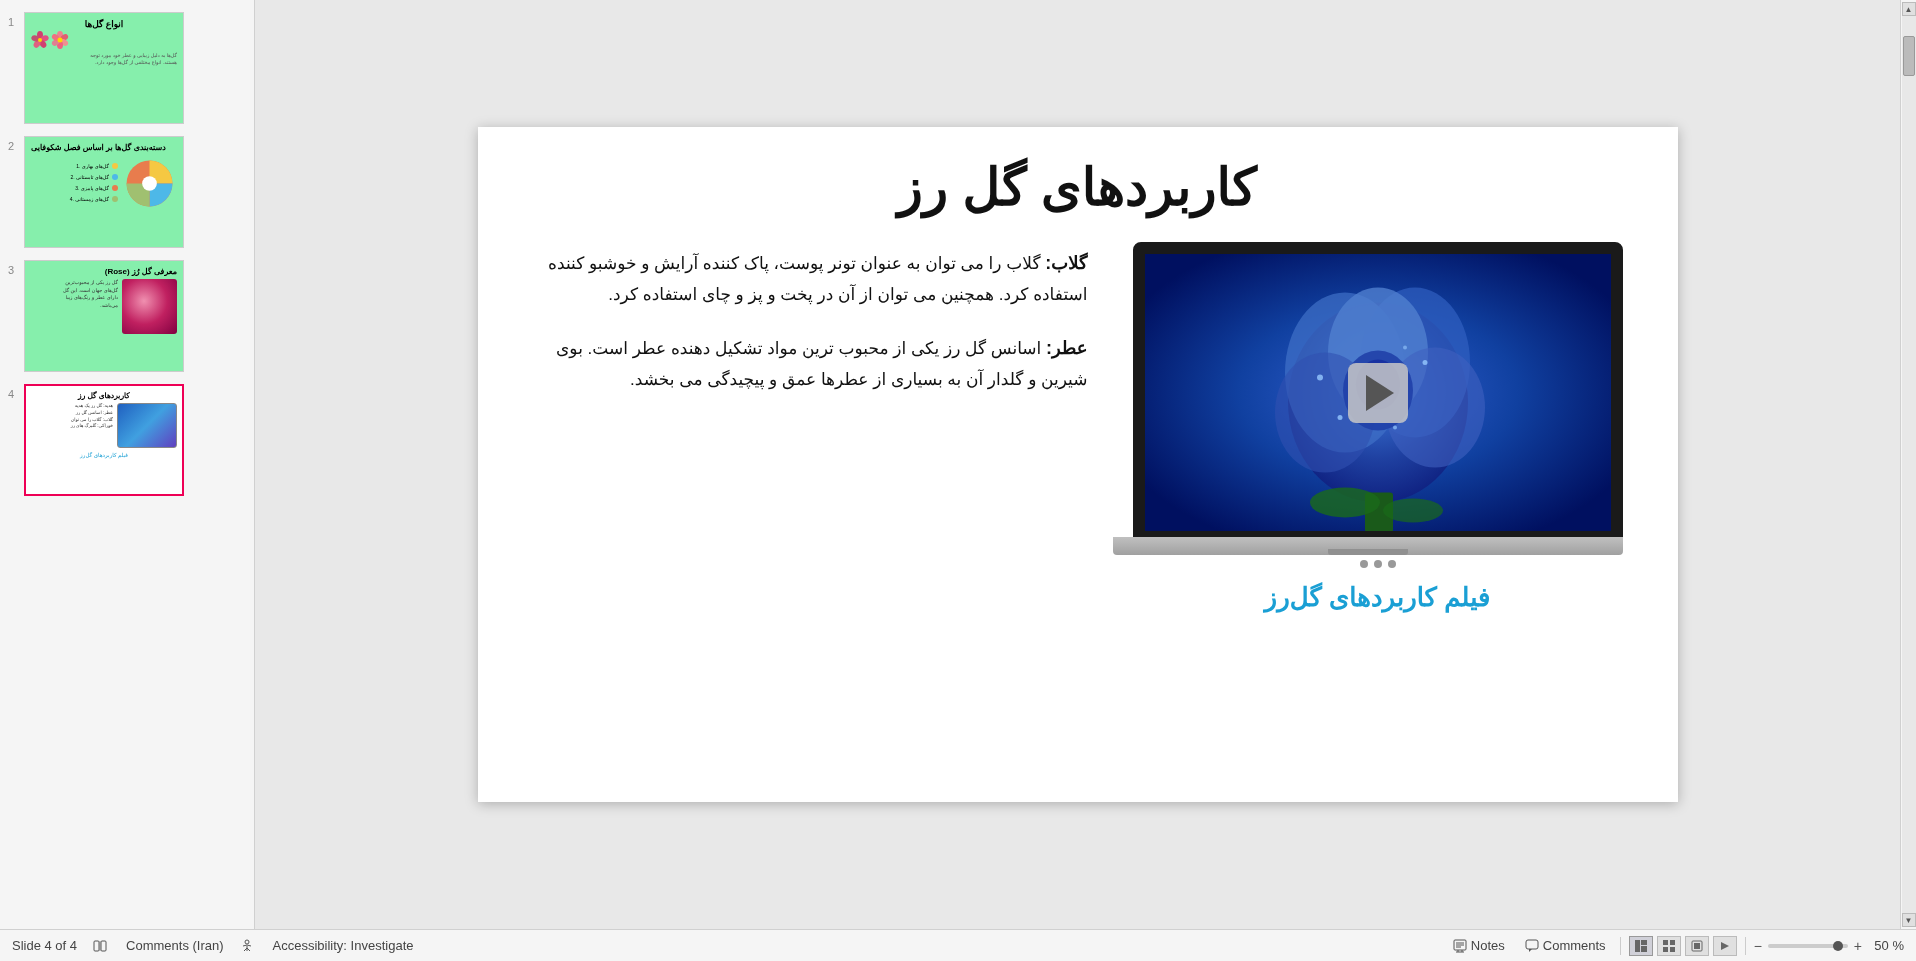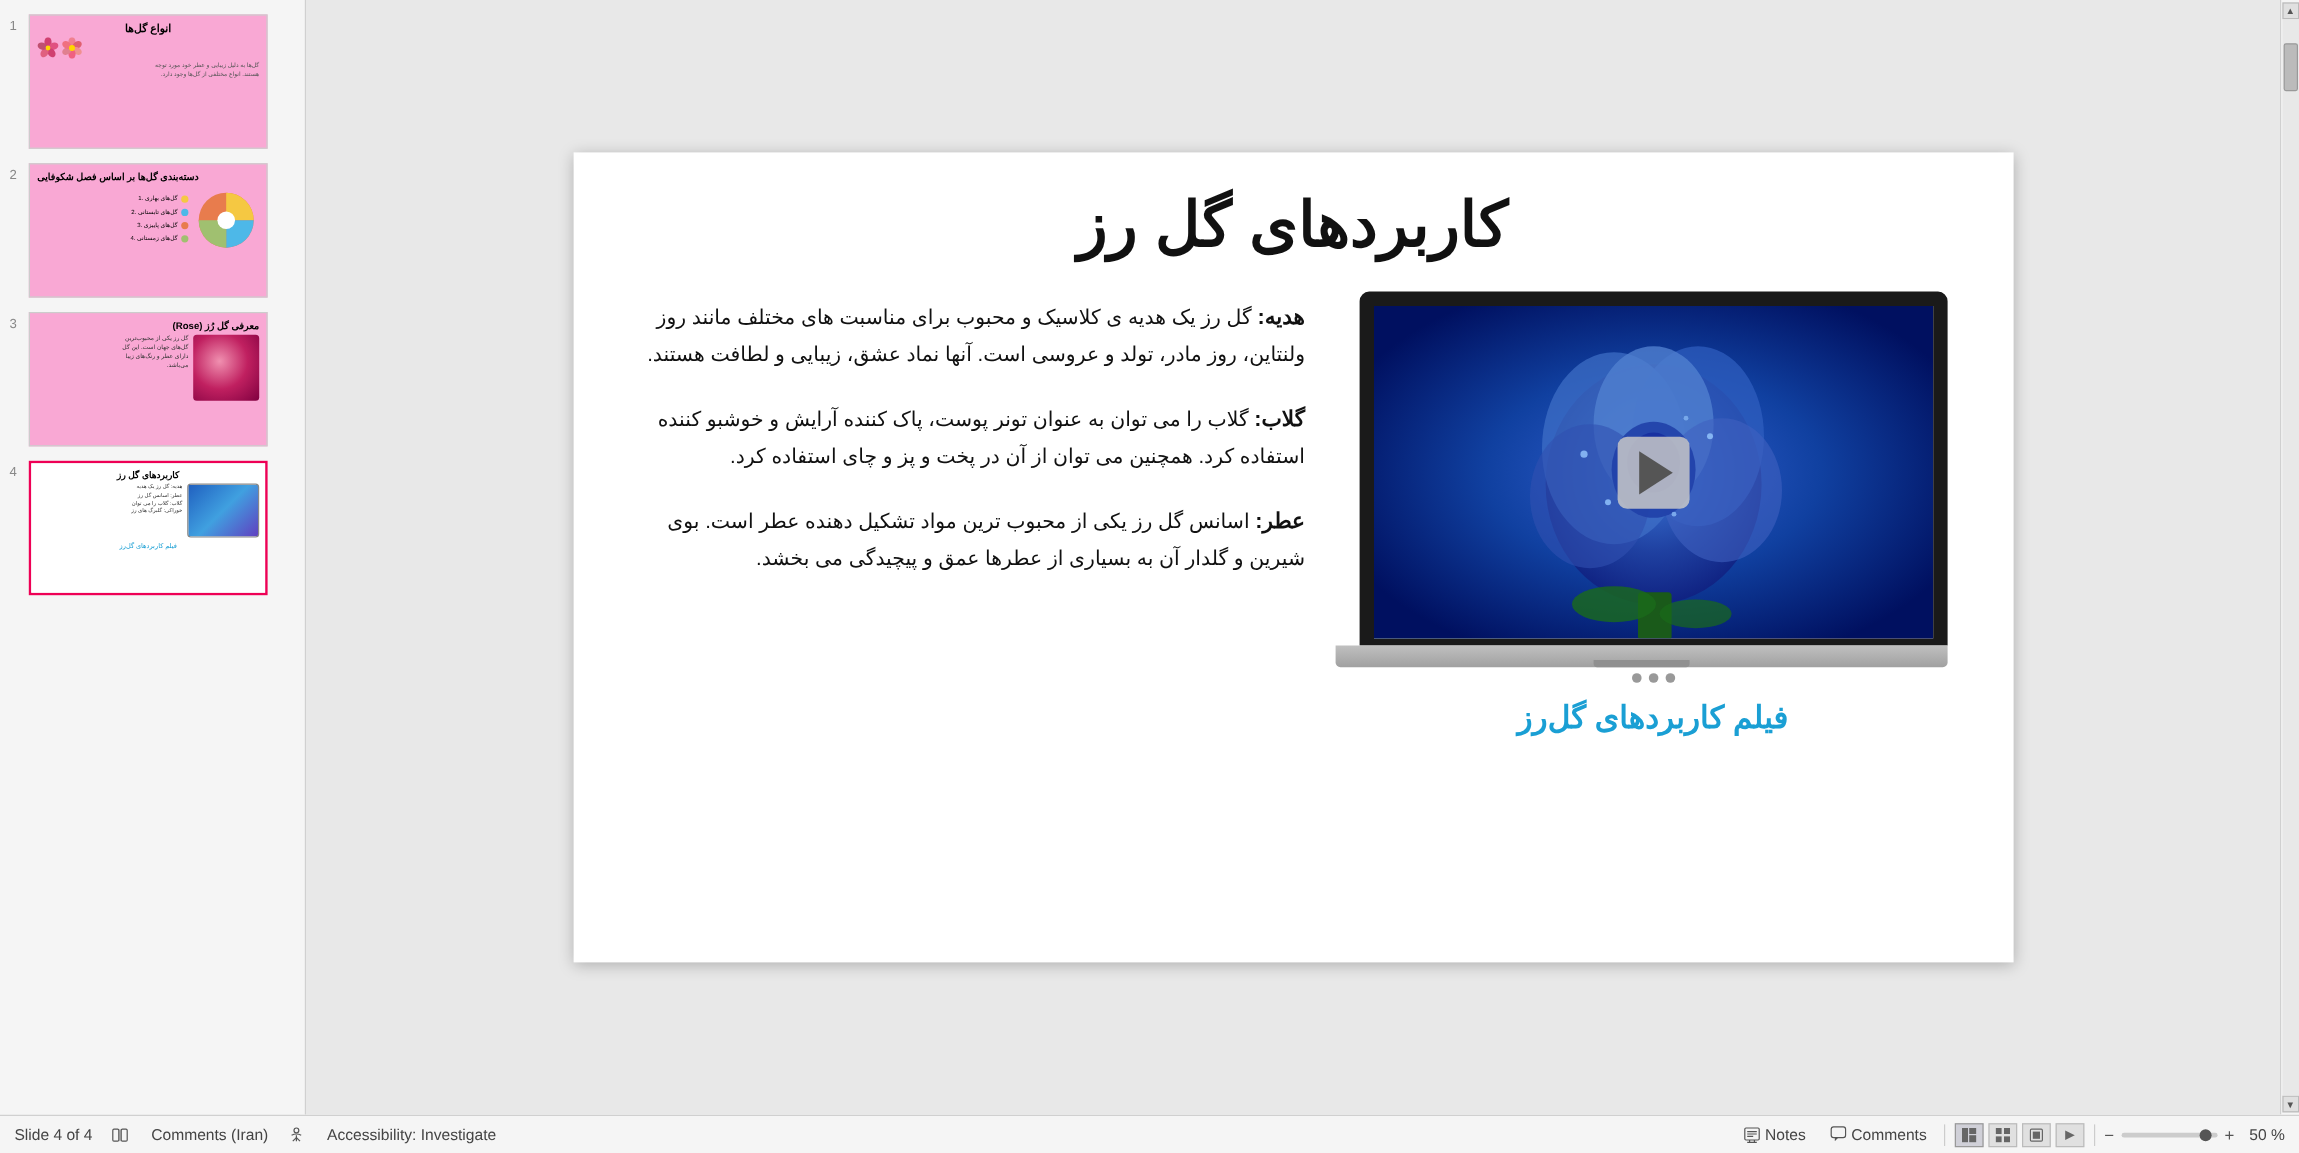--- a/index.html
+++ b/index.html
@@ -43,23 +43,23 @@
 
     .slide-number {
       font-size: 11px;
       color: #888;
       width: 16px;
       margin-top: 4px;
       flex-shrink: 0;
     }
 
     .thumb-box {
-      width: 199px;
+      width: 160px;
       height: 112px;
-      background: #f9a8d4;
+      background: #86efac;
       border: 1px solid #ccc;
       overflow: hidden;
       flex-shrink: 0;
       position: relative;
     }
 
     
     .thumb1-content {
       width: 100%;
       height: 100%;
@@ -474,21 +474,21 @@
     .notes-btn {
       display: flex;
       align-items: center;
       gap: 4px;
       cursor: pointer;
       padding: 2px 6px;
     }
 
     .comments-btn {
       display: flex;
-      align-items: flex-start;
+      align-items: flex-end;
       gap: 4px;
       cursor: pointer;
       padding: 2px 6px;
     }
 
     .separator-v {
       width: 1px;
       height: 18px;
       background: #ccc;
     }
@@ -684,24 +684,20 @@
                   <div class="dot"></div>
                   <div class="dot"></div>
                   <div class="dot"></div>
                 </div>
               </div>
               <div class="video-caption">فیلم کاربردهای گل‌رز</div>
             </div>
 
             <div class="slide-text-content">
               <div class="text-block">
-                <strong>هدیه:</strong>
-                <span> گل رز یک هدیه ی کلاسیک و محبوب برای مناسبت های مختلف مانند روز ولنتاین، روز مادر، تولد و عروسی است. آنها نماد عشق، زیبایی و لطافت هستند.</span>
-              </div>
-              <div class="text-block">
                 <strong>گلاب:</strong>
                 <span> گلاب را می توان به عنوان تونر پوست، پاک کننده آرایش و خوشبو کننده استفاده کرد. همچنین می توان از آن در پخت و پز و چای استفاده کرد.</span>
               </div>
               <div class="text-block">
                 <strong>عطر:</strong>
                 <span> اسانس گل رز یکی از محبوب ترین مواد تشکیل دهنده عطر است. بوی شیرین و گلدار آن به بسیاری از عطرها عمق و پیچیدگی می بخشد.</span>
               </div>
             </div>
 
           </div>

